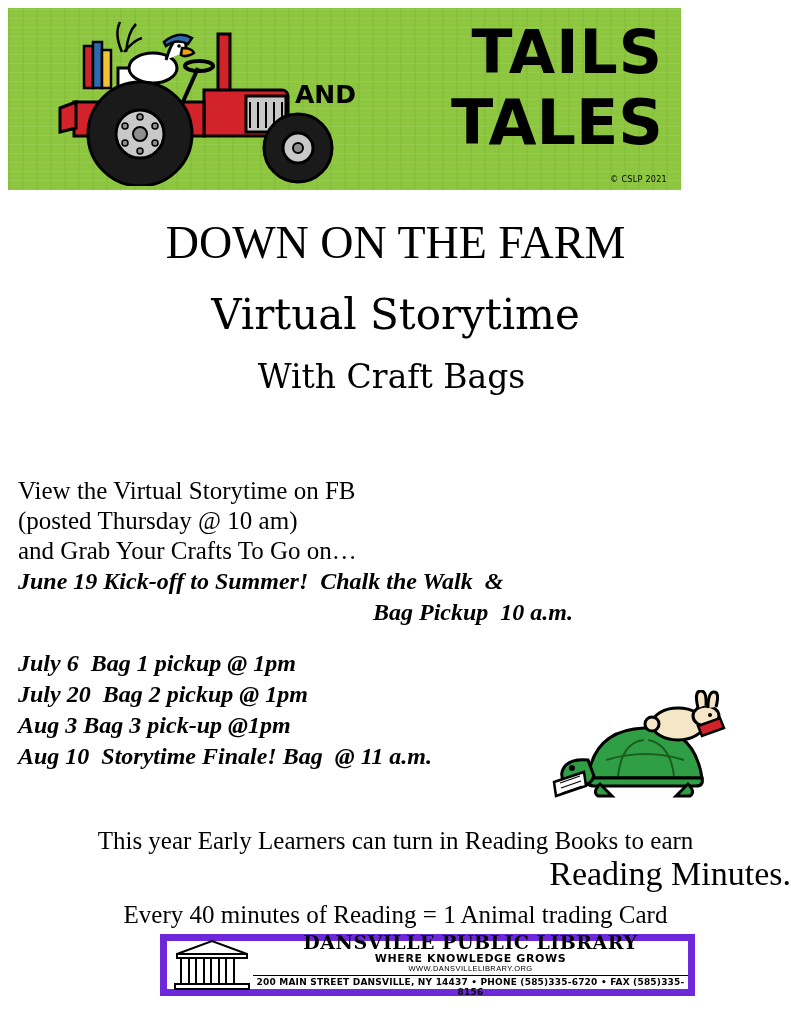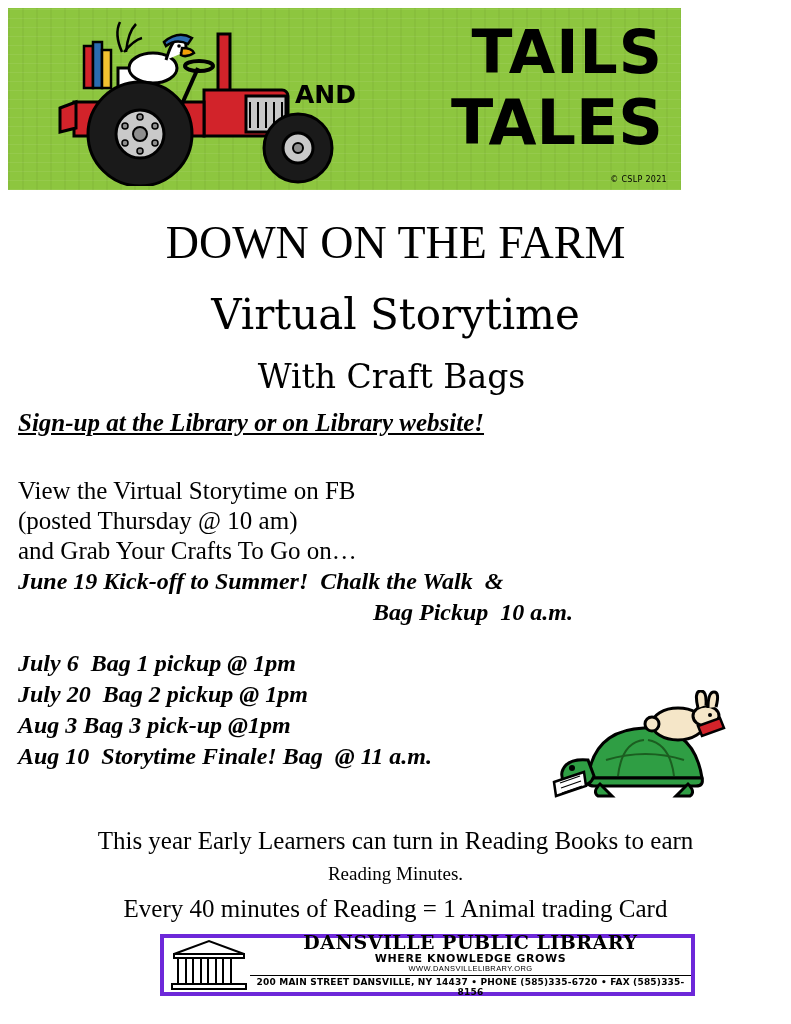--- a/index.html
+++ b/index.html
@@ -193,41 +193,42 @@
     width: 791px;
     text-align: center;
   }
   .closing .c1 {
     font-size: 25px;
     line-height: 33px;
     font-family: "Liberation Serif", serif;
     display: block;
   }
   .closing .c2 {
-    font-size: 19px;
+    font-size: 34px;
     line-height: 33px;
     font-family: "Liberation Serif", serif;
     display: block;
+    text-align: right;
   }
   .closing .c3 {
     font-size: 25px;
     line-height: 33px;
     font-family: "Liberation Serif", serif;
     display: block;
-    margin-top: 2px;
+    margin-top: 8px;
   }
 
   
   .footer {
     position: absolute;
     left: 160px;
     top: 934px;
     width: 535px;
     height: 62px;
-    border: 4px solid #6d28d9;
+    border: 7px solid #6d28d9;
     background: #fff;
     display: flex;
     align-items: center;
     box-sizing: border-box;
   }
   .footer-building {
     width: 82px;
     height: 54px;
     flex: none;
     margin-left: 4px;
@@ -341,21 +342,20 @@
       <span class="banner-line1">TAILS</span>
       <span class="banner-line2">AND</span>
       <span class="banner-line3">TALES</span>
     </div>
     <div class="cslp">© CSLP 2021</div>
   </div>
 
   <div class="h-farm">DOWN ON THE FARM</div>
   <div class="h-virtual">Virtual Storytime</div>
   <div class="h-craft">With Craft Bags</div>
-  <div class="h-signup">Sign-up at the Library or on Library website!</div>
 
   <div class="body-block">
     <div class="line-plain">View the Virtual Storytime on FB</div>
     <div class="line-plain">(posted Thursday @ 10 am)</div>
     <div class="line-plain">and Grab Your Crafts To Go on…</div>
     <div class="line-ital">June 19 Kick-off to Summer!  Chalk the Walk  &amp;</div>
     <div class="line-ital indent-right">Bag Pickup  10 a.m.</div>
   </div>
 
   <div class="dates-block">

